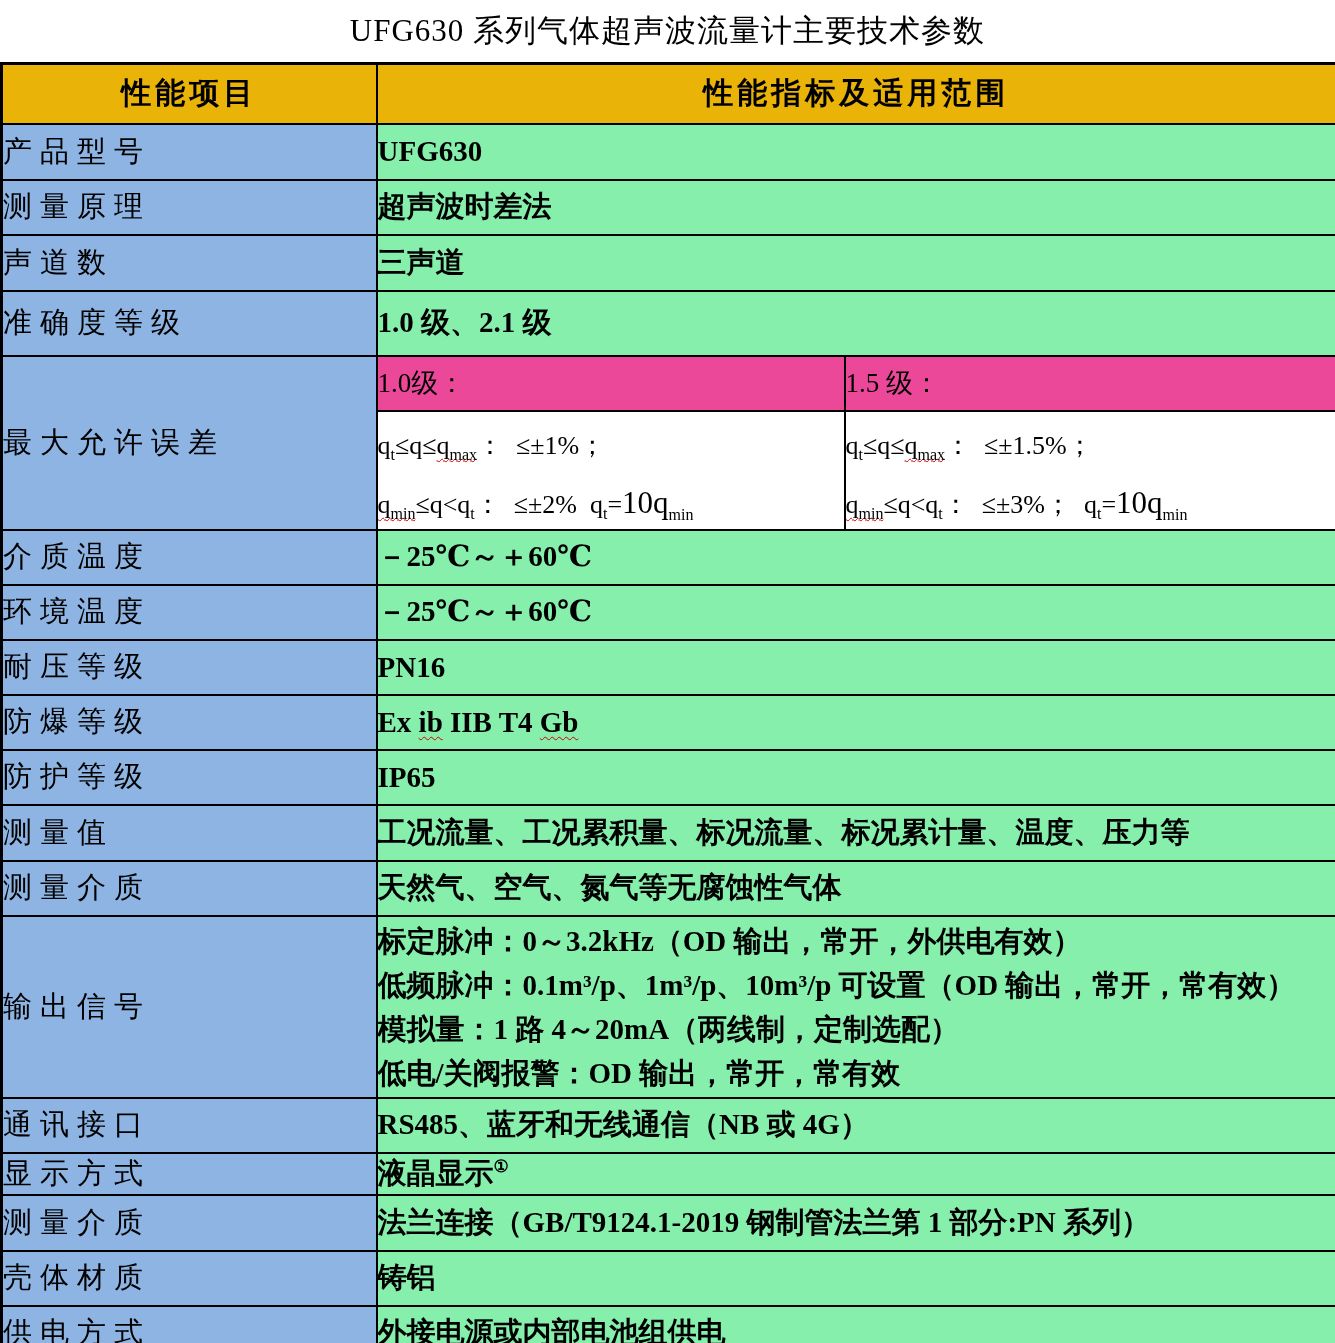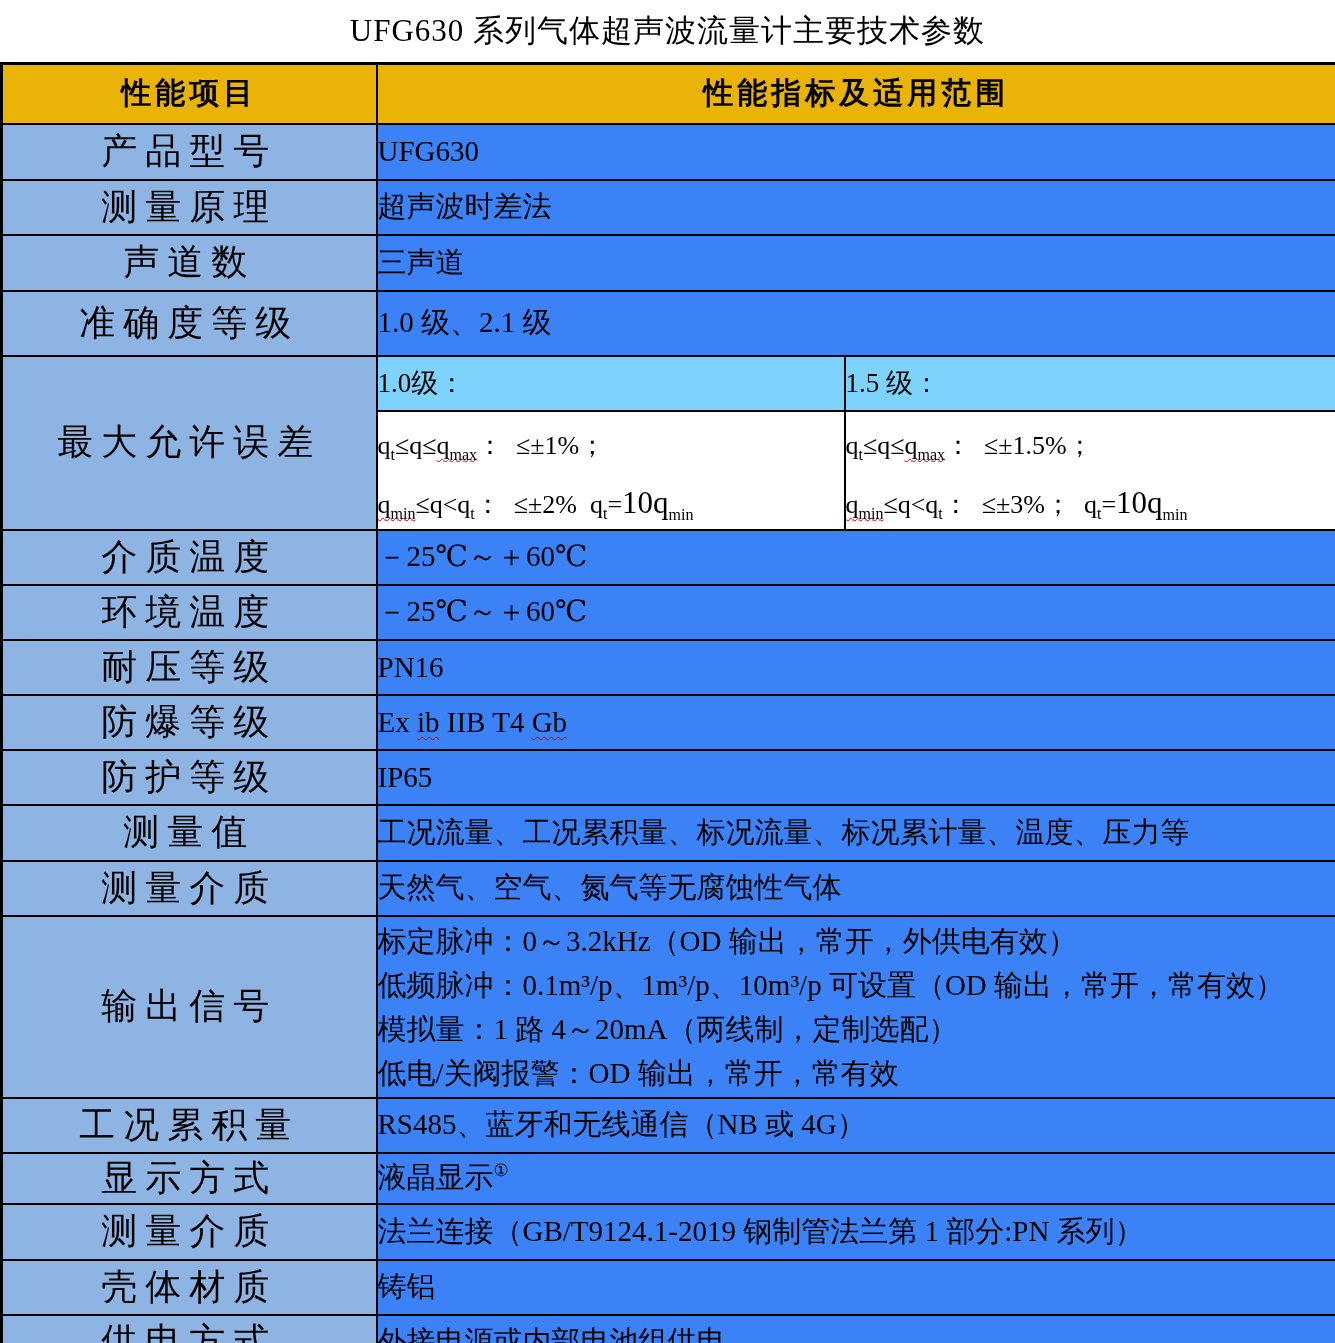--- a/index.html
+++ b/index.html
@@ -31,33 +31,34 @@
   }
   .hdr td {
     background: #eab308;
     text-align: center;
     font-weight: 700;
     font-size: 30px;
     letter-spacing: 4px;
   }
   td.lbl {
     background: #8DB4E2;
-    text-align: center;
-    font-size: 36px;
+    text-align: left;
+    font-size: 29px;
     letter-spacing: 8px;
   }
   td.val {
     padding-left: 15px;
     font-size: 29px;
-    background: #3b82f6;
+    background: #86efac;
+    font-weight: bold;
   }
   td.sub-hd {
     padding-left: 14px;
     font-size: 27px;
-    background: #7dd3fc;
+    background: #ec4899;
   }
   td.formula {
     padding: 2px 0 4px 14px;
     font-size: 26px;
     background: #ffffff;
   }
   td.formula .f-line { line-height: 28px; white-space: nowrap; margin-top: 20px; }
   td.formula sub { font-size: 16px; }
   .big { font-size: 31px; }
   td.lines { padding-top: 4px; padding-bottom: 4px; }
@@ -156,21 +157,21 @@
     <td class="lbl">输出信号</td>
     <td class="val lines" colspan="2">
       <div class="o-line">标定脉冲：0～3.2kHz（OD 输出，常开，外供电有效）</div>
       <div class="o-line">低频脉冲：0.1m³/p、1m³/p、10m³/p 可设置（OD 输出，常开，常有效）</div>
       <div class="o-line">模拟量：1 路 4～20mA（两线制，定制选配）</div>
       <div class="o-line">低电/关阀报警：OD 输出，常开，常有效</div>
     </td>
   </tr>
 
   <tr style="height:55px">
-    <td class="lbl">工况累积量</td>
+    <td class="lbl">通讯接口</td>
     <td class="val" colspan="2">RS485、蓝牙和无线通信（NB 或 4G）</td>
   </tr>
   <tr style="height:40px">
     <td class="lbl">显示方式</td>
     <td class="val" colspan="2">液晶显示<sup>①</sup></td>
   </tr>
   <tr style="height:56px">
     <td class="lbl">测量介质</td>
     <td class="val" colspan="2">法兰连接（GB/T9124.1-2019 钢制管法兰第 1 部分:PN 系列）</td>
   </tr>

